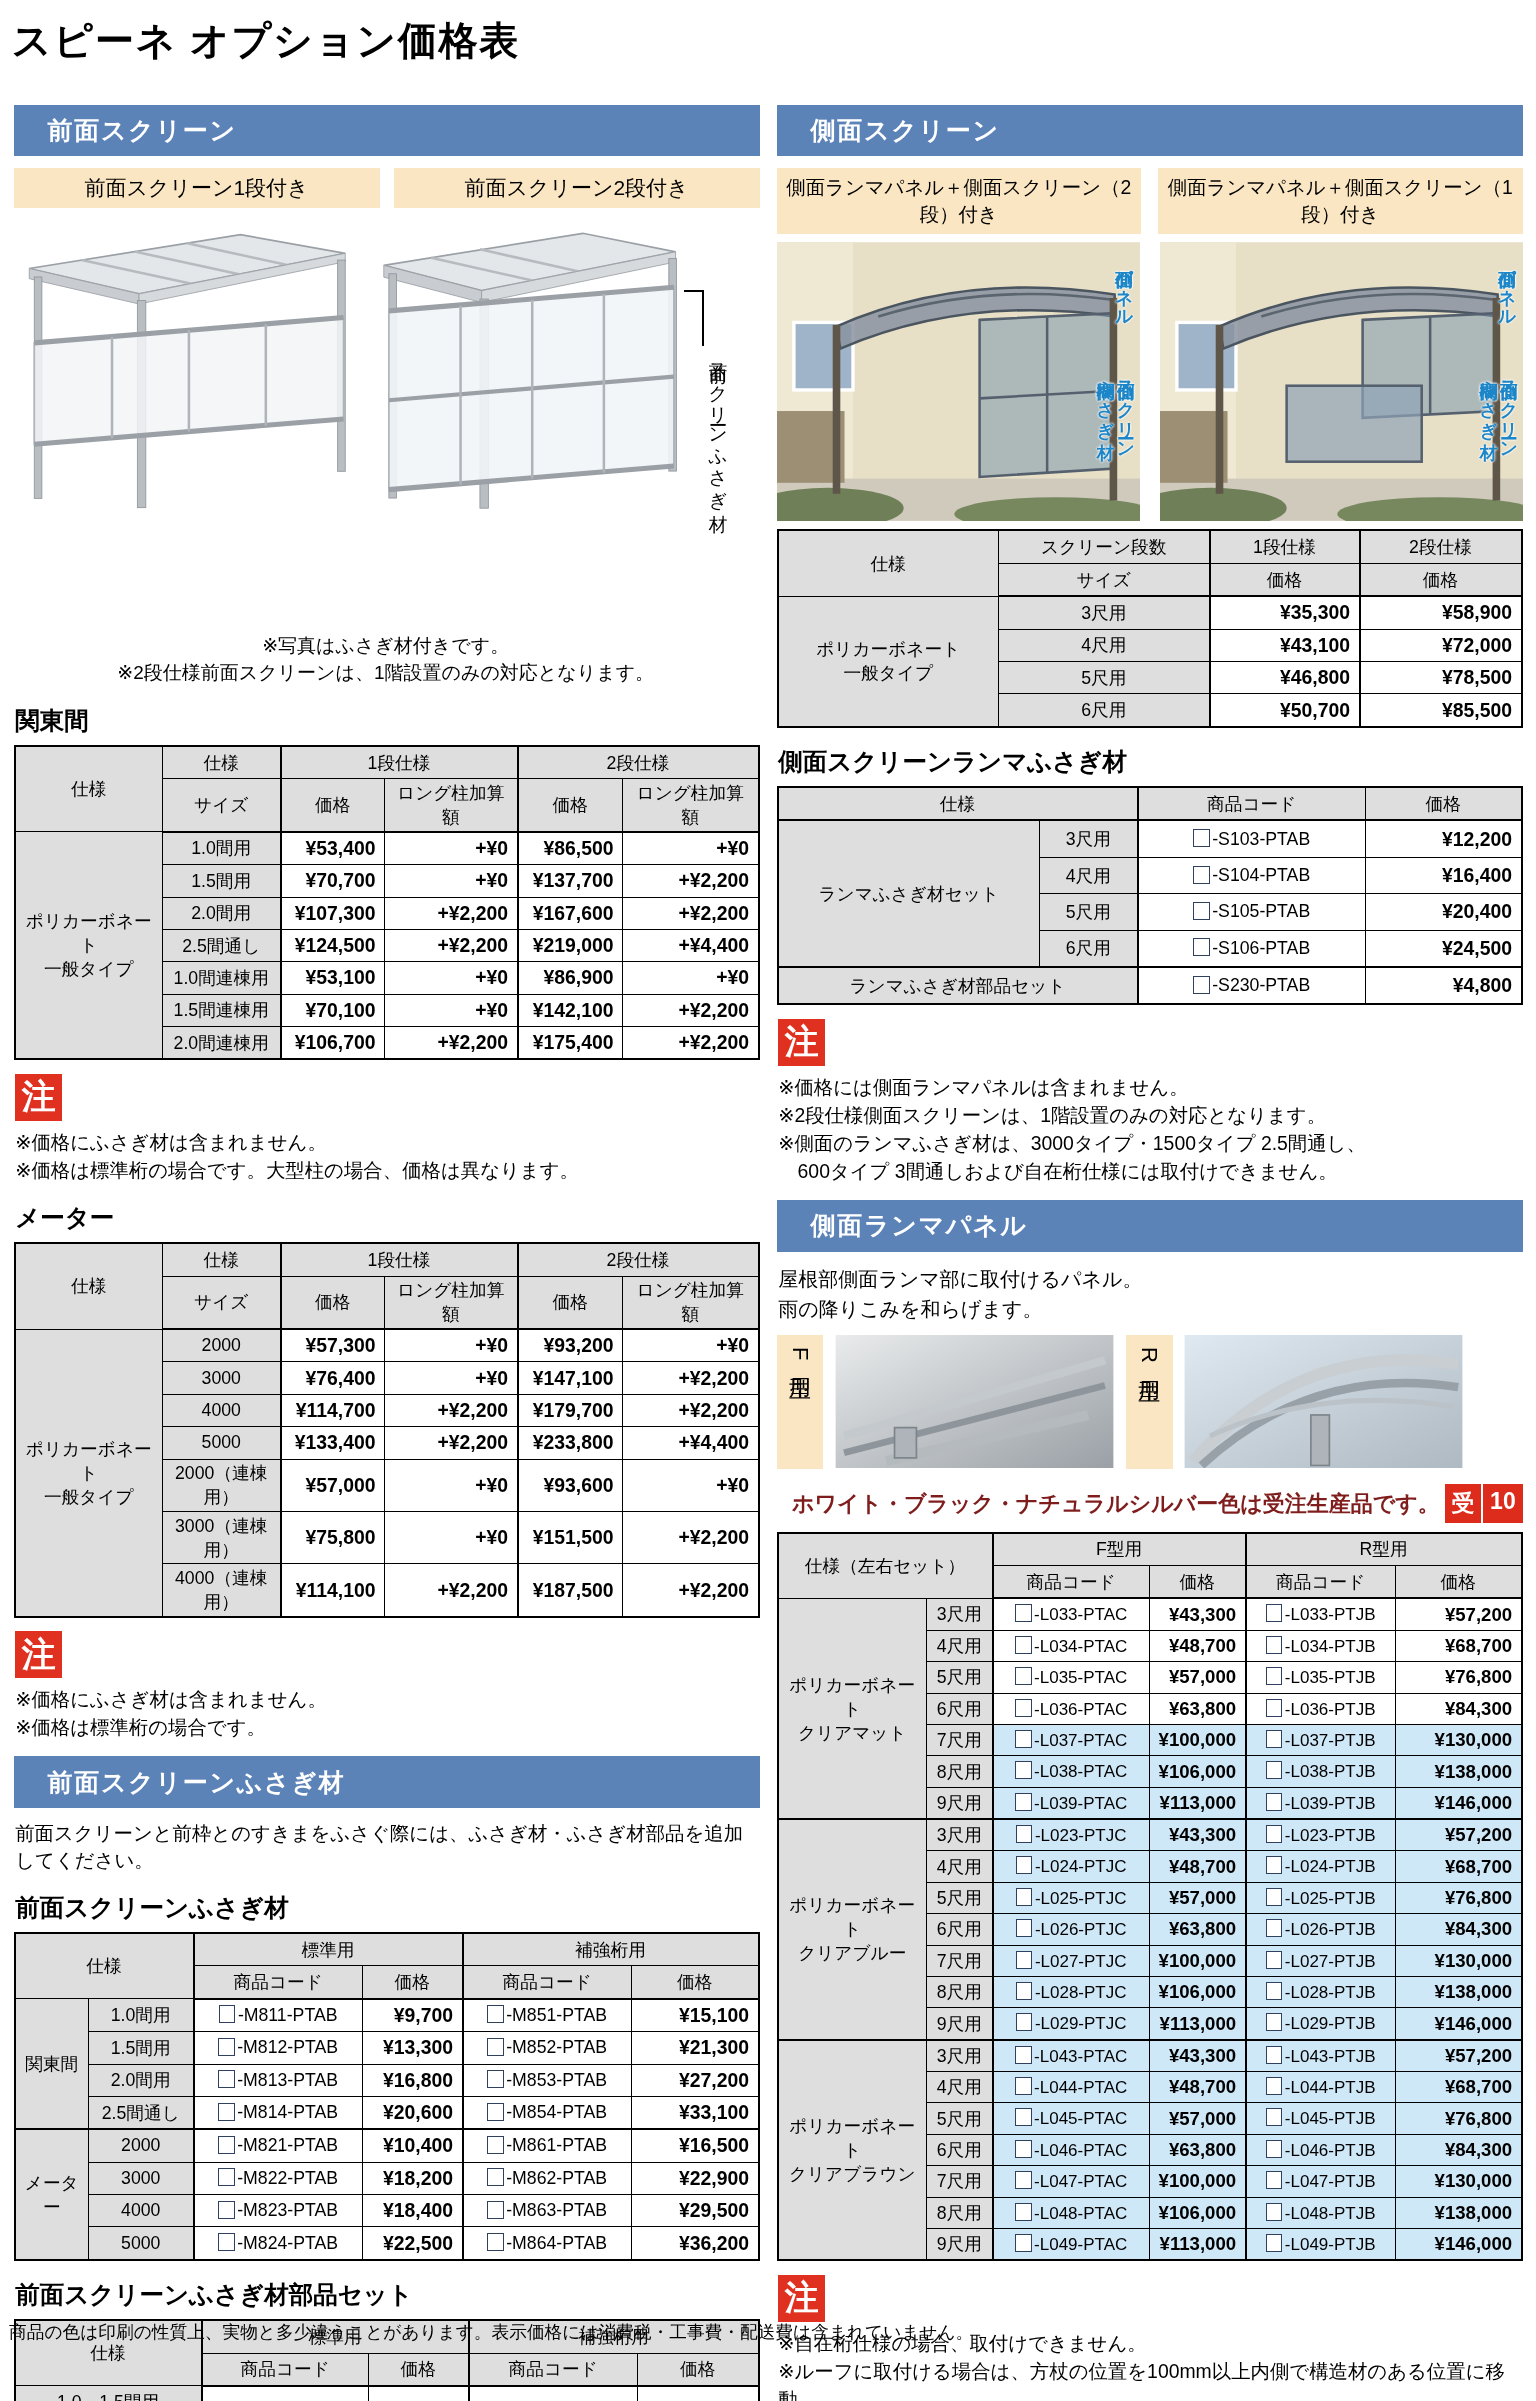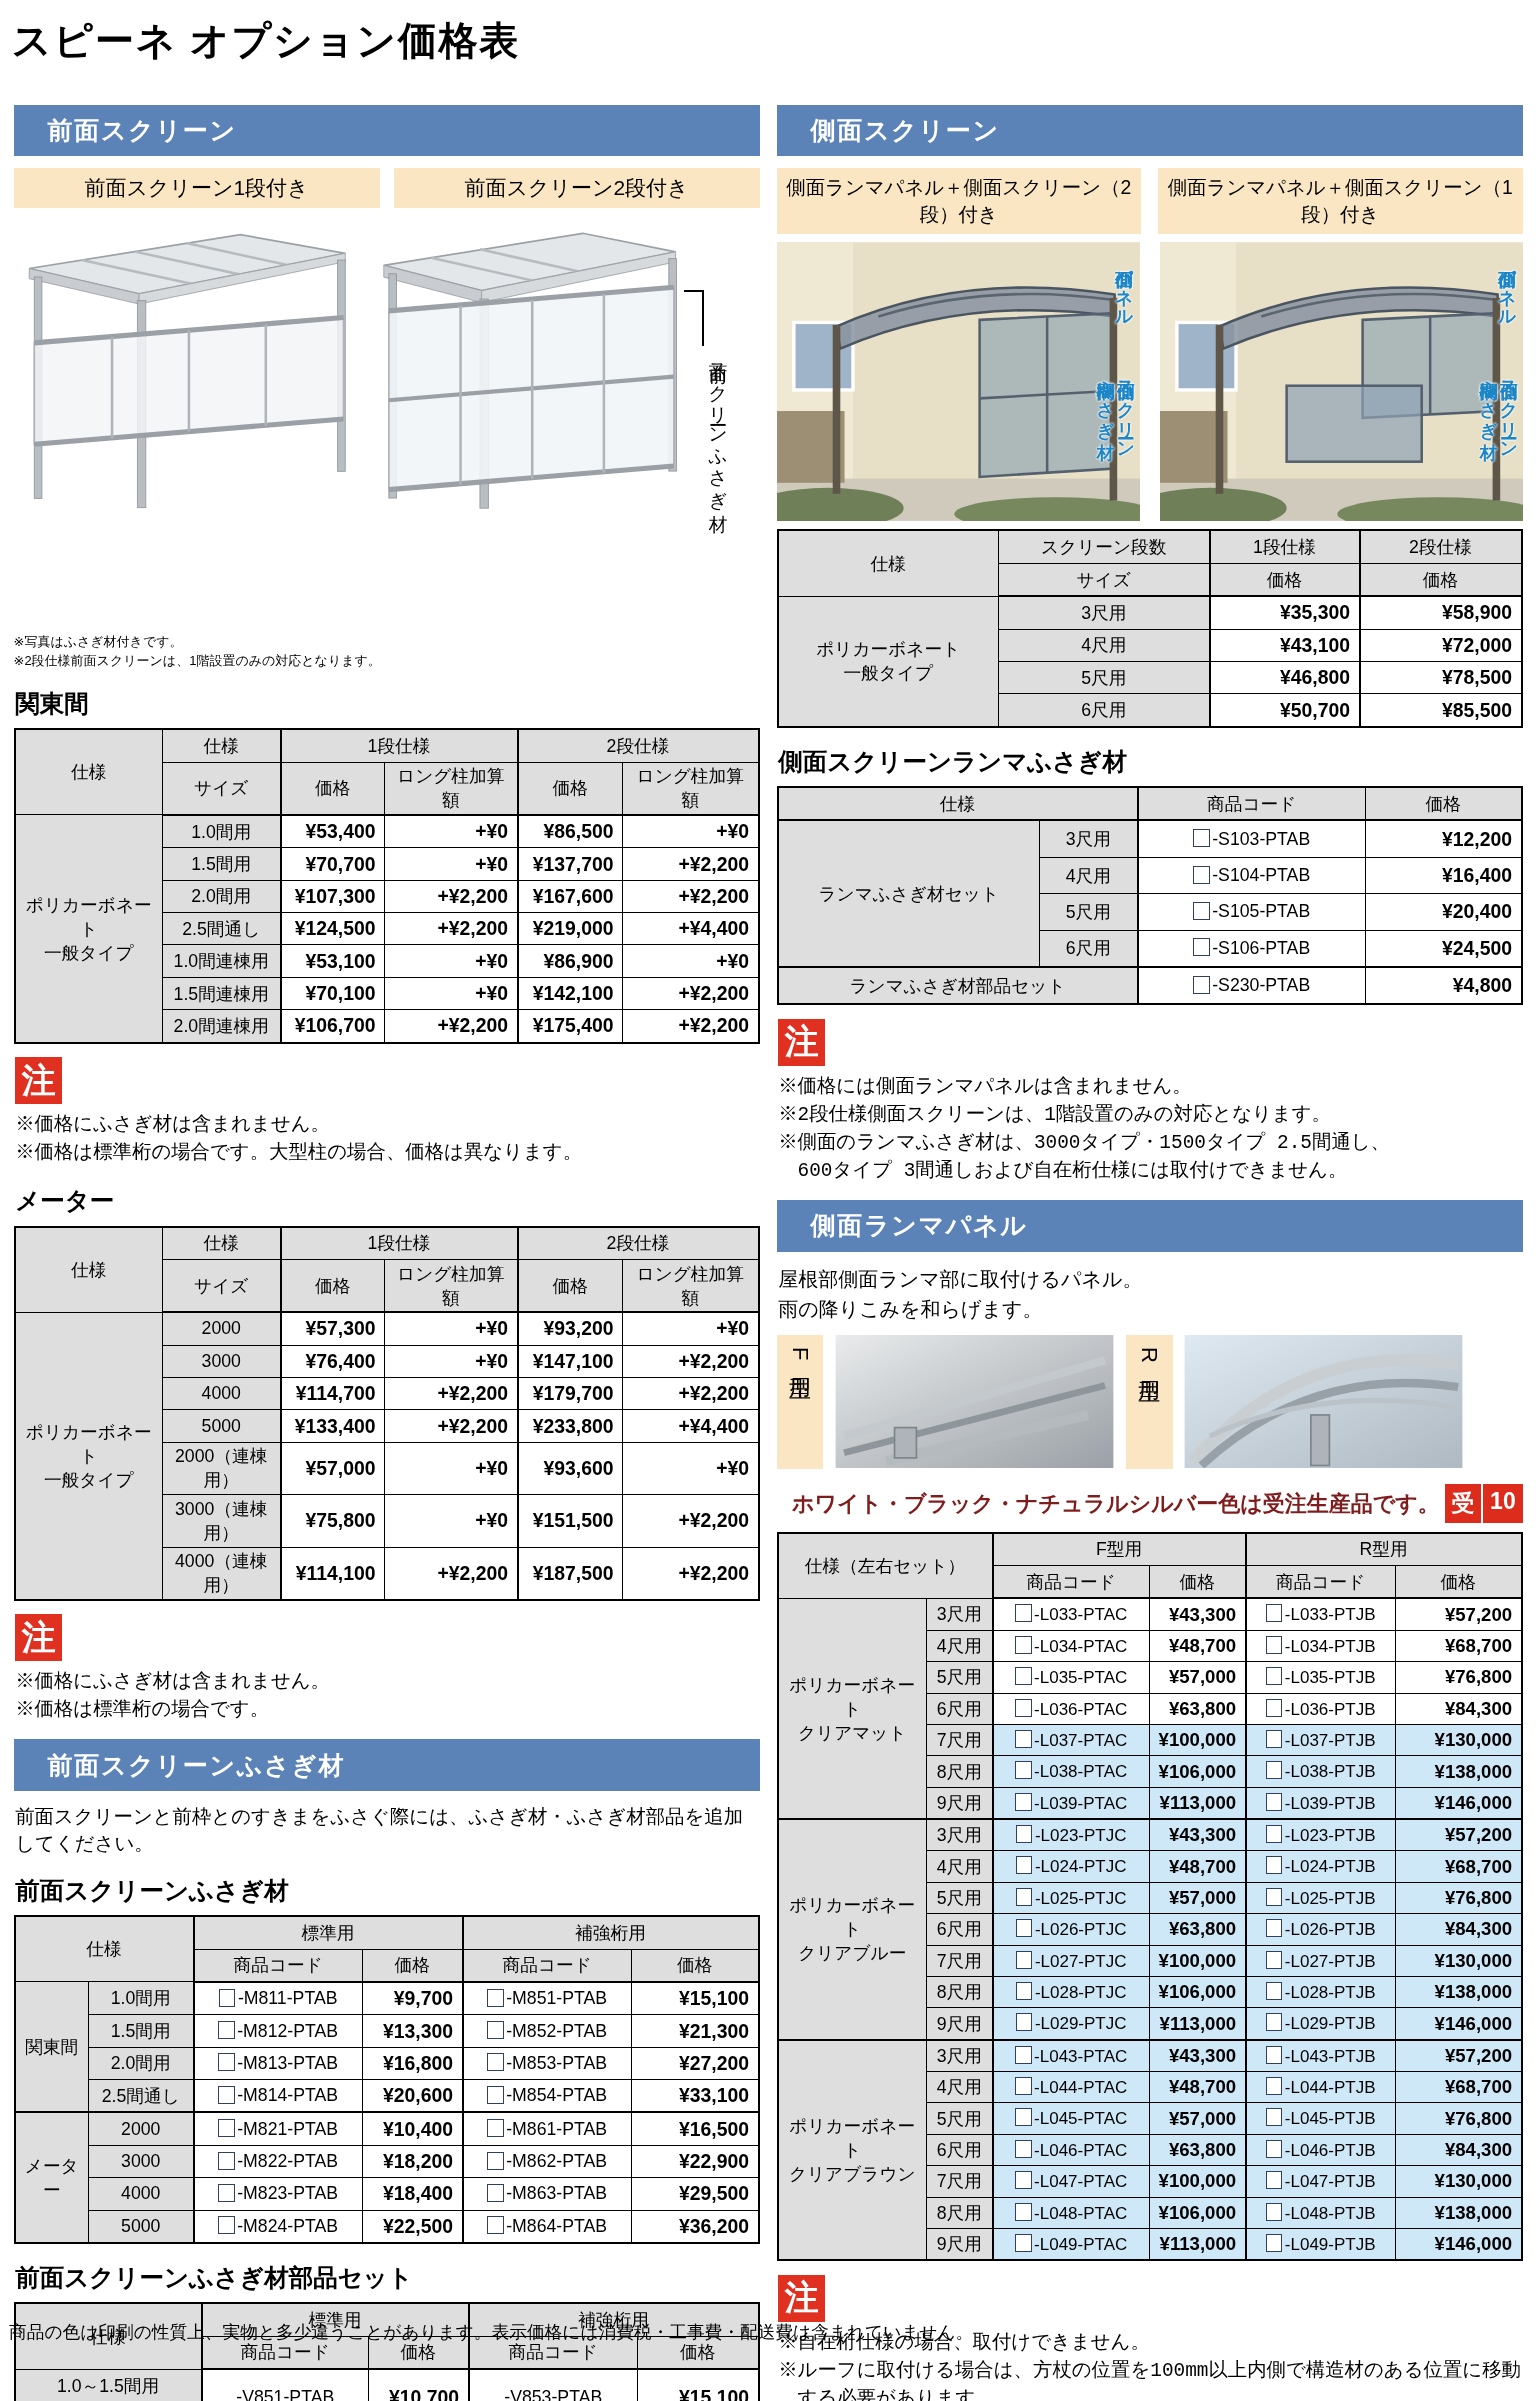--- a/index.html
+++ b/index.html
@@ -53,22 +53,22 @@
   .t-ranma col:nth-child(2){width:98px}
   .t-ranma col:nth-child(3){width:228px}
   .t-big col:nth-child(1){width:149px}
   .t-big col:nth-child(2){width:66px}
   .t-big col:nth-child(3){width:157px}
   .t-big col:nth-child(4){width:96px}
   .t-big col:nth-child(5){width:150px}
   
   .note{margin:13.5px 0 15px 1.7px;}
   .note-badge{width:47px;height:47px;background:#e03020;color:#fff;font-size:34px;font-weight:700;display:flex;align-items:center;justify-content:center;margin-bottom:6.8px;}
-  .note-line{font-size:19.4px;line-height:1.45;white-space:pre-line;font-family:Liberation Mono, monospace;}
-  .photo-notes{text-align:left;font-size:13px;line-height:1.4;margin:3.4px 1.7px 1.7px 0;}
+  .note-line{font-size:19.4px;line-height:1.45;white-space:pre-line;}
+  .photo-notes{text-align:center;font-size:19px;line-height:1.4;margin:3.4px 1.7px 1.7px 0;}
   .footer{position:absolute;left:9px;top:2320px;font-size:17.7px;}
   
   .photo-row{display:flex;gap:20px;margin:6.8px 0 3.4px 0;}
   .pergola{display:flex;}
   .ptr{width:18.6px;height:54px;border-top:2.5px solid #000;border-right:2.5px solid #000;margin-top:74px;}
   .vlabel{writing-mode:vertical-rl;font-size:18.6px;line-height:1.1;margin:135px 0 0 3.4px;height:279px;}
   .sidephoto{position:relative;width:363px;height:279px;}
   .sidephoto svg{display:block;}
   .bluev{position:absolute;writing-mode:vertical-rl;color:#1d86c8;font-size:17.7px;font-weight:700;text-shadow:0 0 2.5px #fff,0 0 2.5px #fff;}
   .ranma-photos{display:flex;align-items:flex-start;gap:11.8px;margin:11.8px 0 6.8px 0;}

